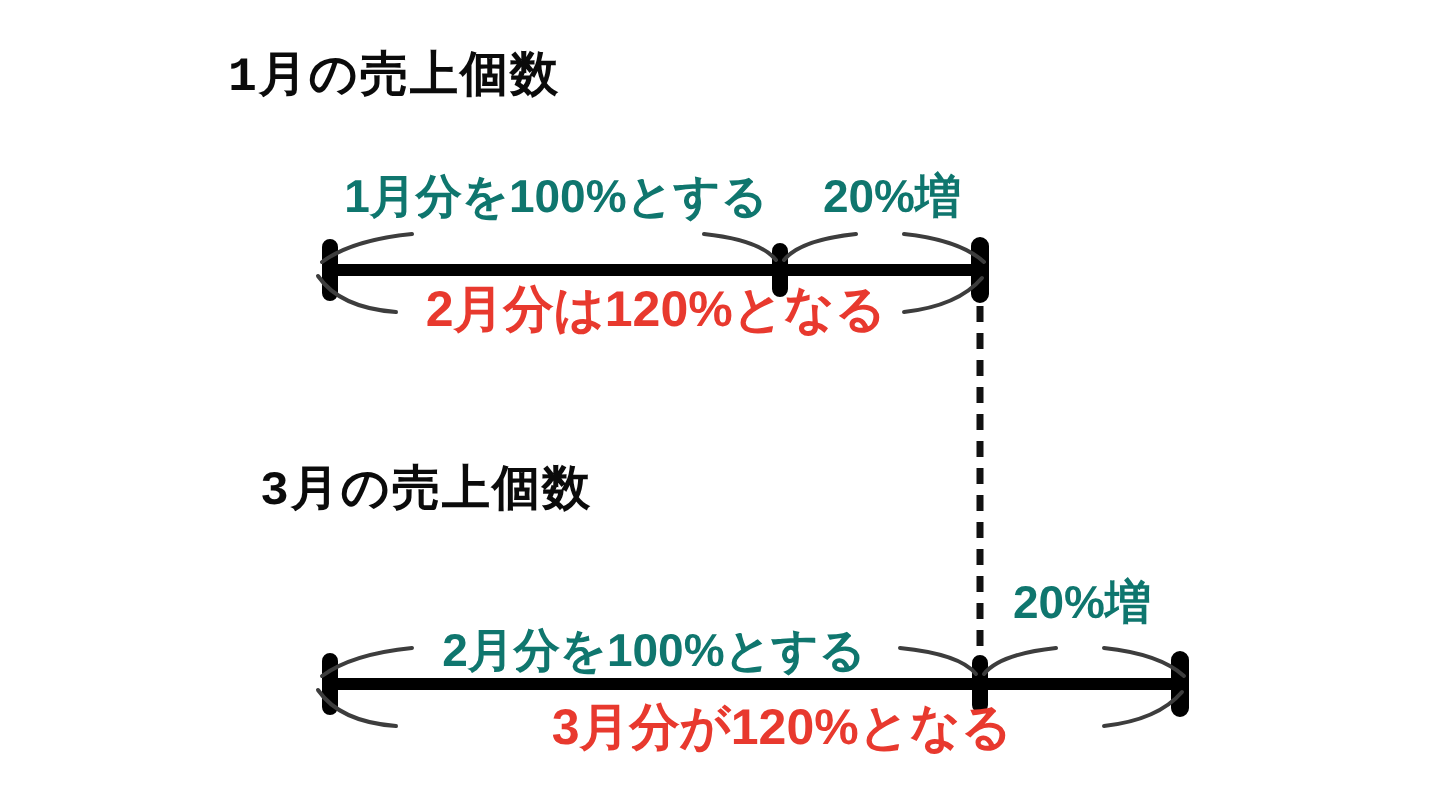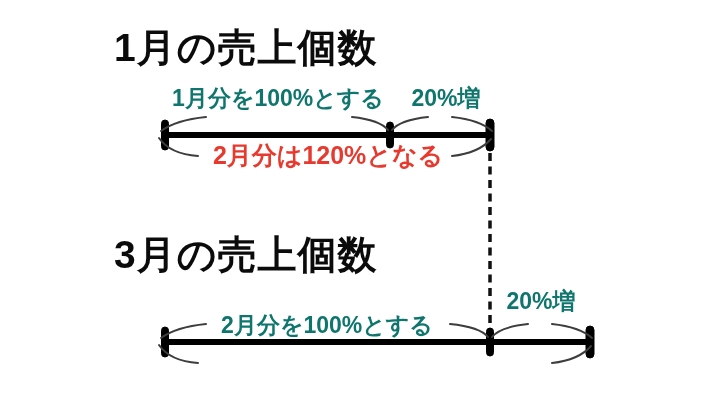--- a/index.html
+++ b/index.html
@@ -13,24 +13,25 @@
     color: #000;
   }
   .layer-svg {
     position: absolute;
     left: 0; top: 0;
     width: 720px; height: 405px;
   }
   .txt { position: absolute; white-space: nowrap; line-height: 1.1; }
   .title {
     left: 114px;
-    font-size: 39px;
+    font-size: 24px;
     font-weight: 900;
     letter-spacing: 1px;
     color: #0b0b0b;
+    font-family: Liberation Mono, monospace;
   }
   .seg-label {
     font-size: 23px;
     font-weight: 800;
     transform: translateX(-50%);
     color: #0f766e;
   }
   .result-label {
     font-size: 25px;
     font-weight: 800;
@@ -86,17 +87,18 @@
       <path class="hook" d="M 159 345 Q 170 361 198 363"></path>
       <path class="hook" d="M 552 363 Q 579 360 591 346"></path>
     </g>
   </svg>
 
   <div class="txt title" style="top:27px;">1月の売上個数</div>
   <div class="txt seg-label" style="left:278px; top:86px;">1月分を100%とする</div>
   <div class="txt seg-label" style="left:446px; top:86px;">20%増</div>
   <div class="txt result-label" style="left:328px; top:142px;">2月分は120%となる</div>
 
-  <div class="txt title" style="top:234px;">3月の売上個数</div>
+  <div class="txt title" style="top:234px;margin-left:16px;">3月の売上個数</div>
   <div class="txt seg-label" style="left:327px; top:289px;margin-top:24px;">2月分を100%とする</div>
   <div class="txt seg-label" style="left:541px; top:289px;">20%増</div>
+  <div class="txt result-label" style="left:391px; top:351px;">3月分が120%となる</div>
 
 </div>
 
 </body></html>

